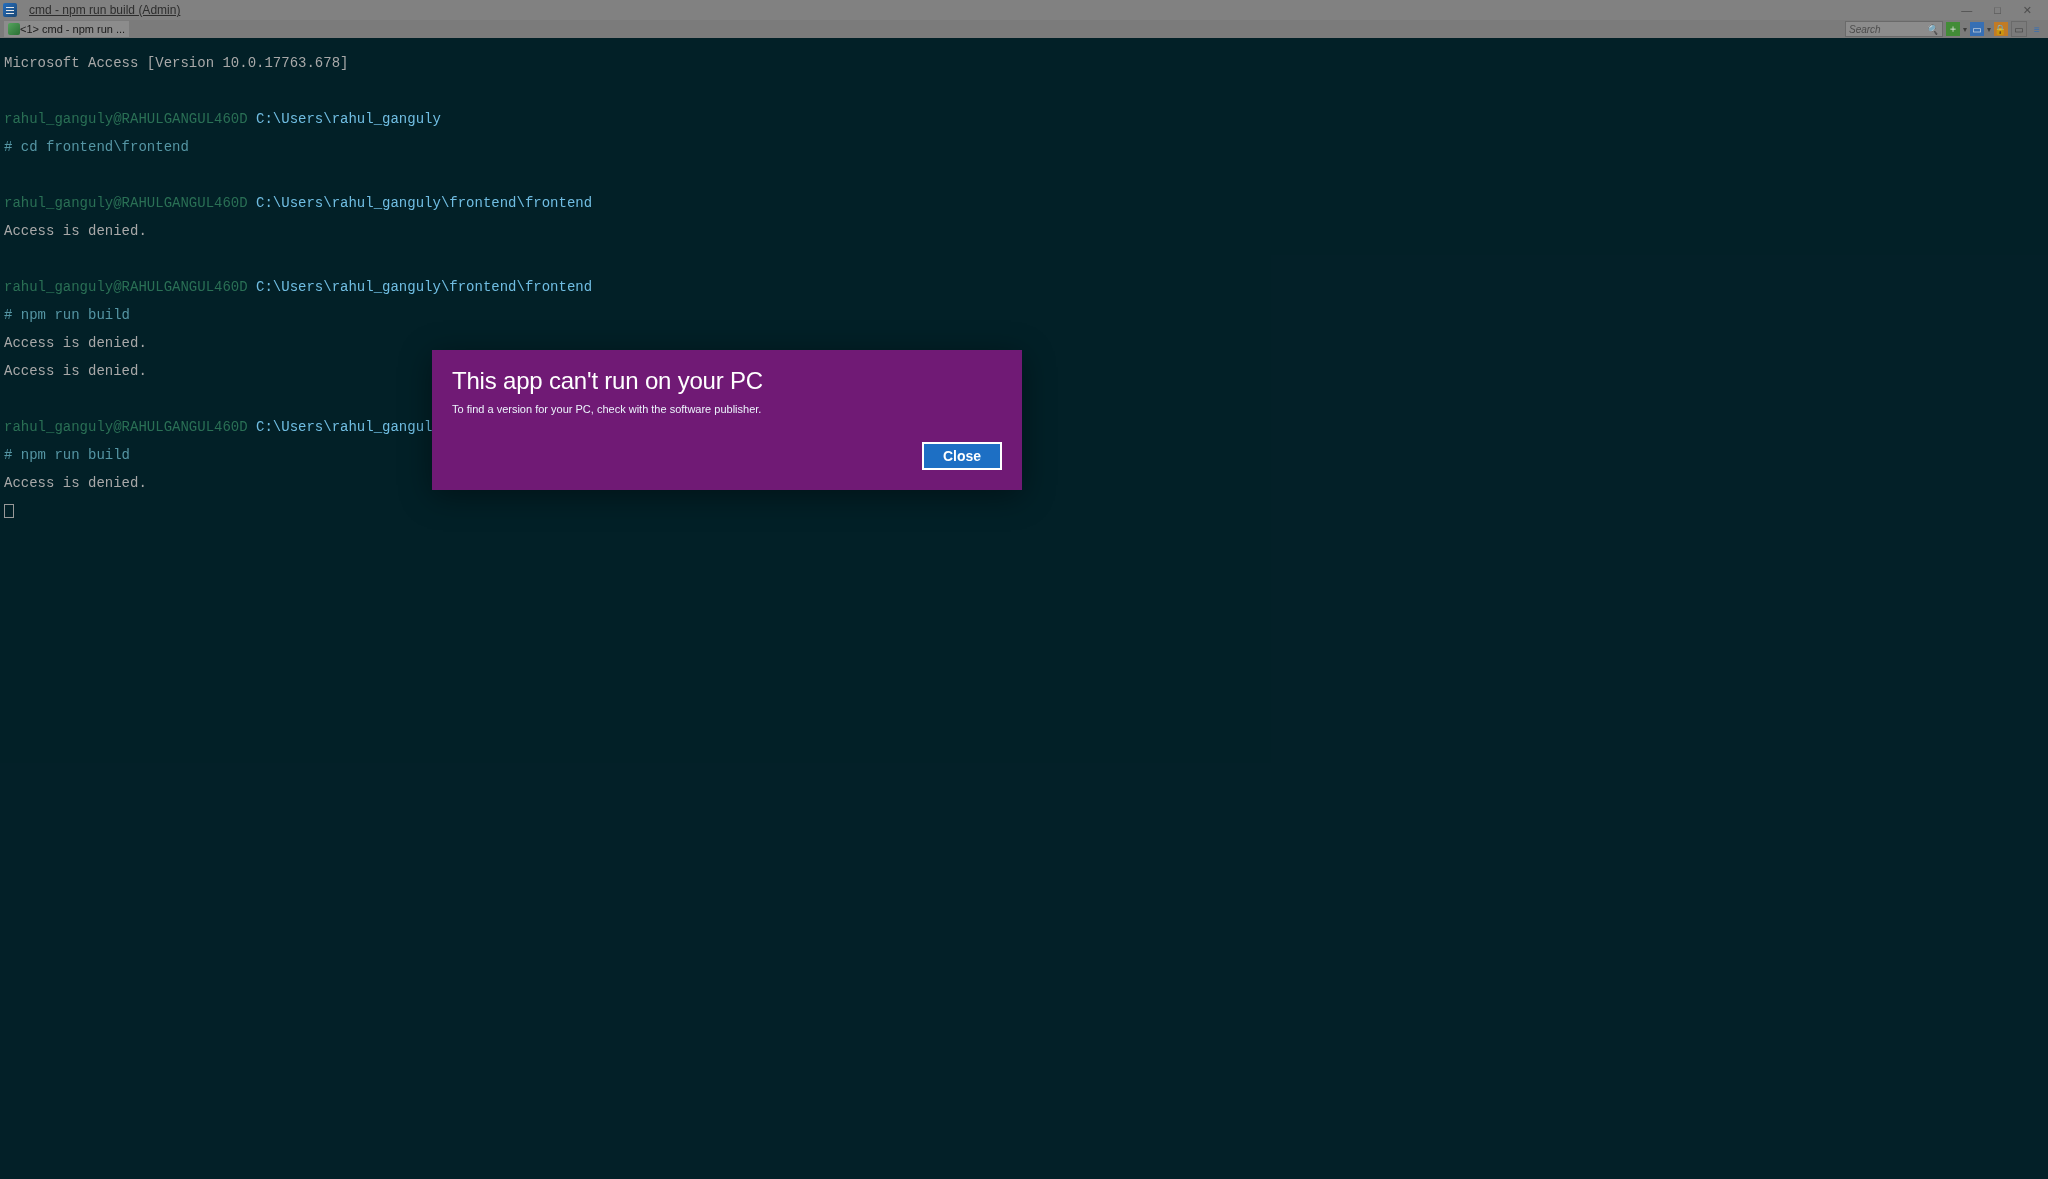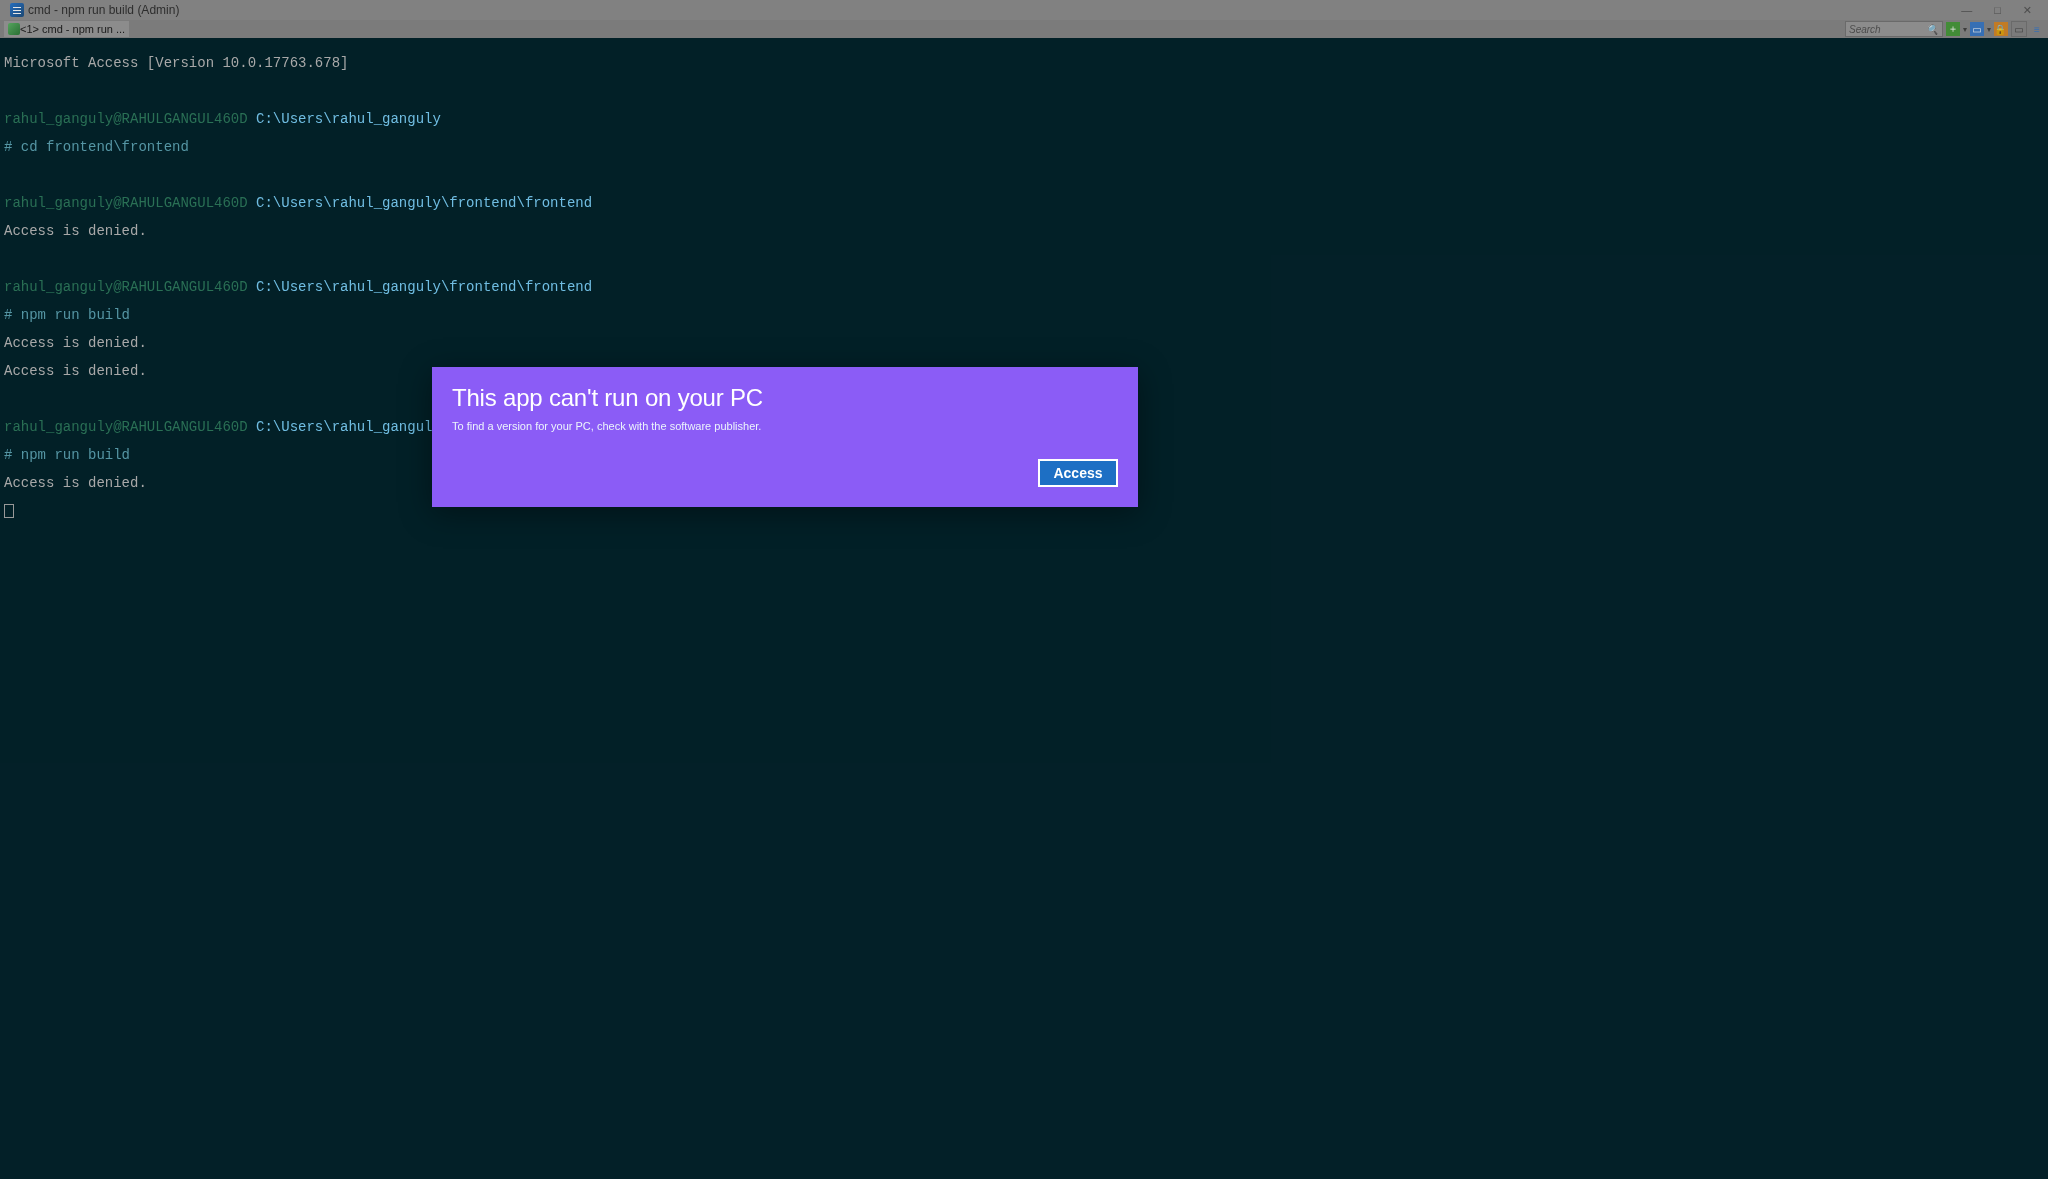--- a/index.html
+++ b/index.html
@@ -1,17 +1,17 @@
 <!DOCTYPE html>
 <html><head>
 <meta charset="utf-8">
 <style>
   html,body{margin:0;padding:0;width:2048px;height:1179px;overflow:hidden;font-family:"Segoe UI",Tahoma,sans-serif;background:#03242c;}
   .titlebar{height:20px;background:#909090;display:flex;align-items:center;justify-content:space-between;color:#333;font-size:12px;}
-  .titlebar .left{display:flex;align-items:center;gap:4px;padding-left:10px;}
+  .titlebar .left{display:flex;align-items:center;gap:12px;padding-left:3px;text-decoration:underline;}
   .titlebar .left .app-ico{width:14px;height:14px;background:linear-gradient(135deg,#2a7bd4,#205080);border-radius:2px;display:flex;align-items:center;justify-content:center;color:#fff;font-size:9px;font-weight:bold}
   .titlebar .left .app-ico::before{content:"";display:block;width:8px;height:1px;background:#fff;box-shadow:0 3px 0 #fff,0 -3px 0 #fff;}
   .titlebar .controls{display:flex;align-items:center;gap:22px;padding-right:16px;color:#555;}
   .titlebar .controls span{font-size:11px;}
   .tabbar{height:18px;background:#8a8a8a;display:flex;align-items:center;justify-content:space-between;padding:0 4px;}
   .tabbar .tabs{display:flex;align-items:center;gap:4px;}
   .tab{display:flex;align-items:center;background:#9c9c9c;height:16px;padding:0 4px;font-size:11px;color:#222;}
   .tab .term-ico{width:12px;height:12px;background:linear-gradient(135deg,#5fb768,#2f7c3b);border-radius:2px;}
   .toolbar{display:flex;align-items:center;gap:3px;}
   .search{width:90px;height:14px;border:1px solid #777;background:#9c9c9c;font-size:10px;color:#555;padding:0 3px;display:flex;align-items:center;justify-content:space-between;font-style:italic;}
@@ -27,21 +27,21 @@
   .terminal{position:absolute;top:38px;left:0;right:0;bottom:0;background:#03242c;padding:4px;font-family:Consolas,"Courier New",monospace;font-size:14px;line-height:14px;color:#cfcfcf;white-space:pre;}
   .terminal .line{display:block;height:14px;}
   .user{color:#2f7d5f;}
   .path{color:#7dd3fc;}
   .prompt{color:#5fa7b7;}
   .out{color:#bcbcbc;}
   .cursor-box{display:inline-block;width:8px;height:12px;border:1px solid #aaa;}
   
   .dim-overlay{position:absolute;inset:0;background:rgba(0,0,0,0.10);pointer-events:none;}
   
-  .dialog{position:absolute;left:432px;top:367px;width:706px;height:140px;background:#8b5cf6;color:#fff;box-shadow:0 6px 30px rgba(0,0,0,.4);}
+  .dialog{position:absolute;left:432px;top:350px;width:590px;height:140px;background:#701a75;color:#fff;box-shadow:0 6px 30px rgba(0,0,0,.4);}
   .dialog h1{margin:0;padding:17px 20px 4px 20px;font-weight:400;font-size:24px;letter-spacing:-0.2px;}
   .dialog p{margin:0;padding:4px 20px 0 20px;font-size:11px;color:#ecf4fc;}
   .dialog .btn-row{position:absolute;right:20px;bottom:20px;}
   .dialog button{width:80px;height:28px;background:#1d6fc4;border:2px solid #fff;color:#fff;font-size:14px;font-weight:600;}
   
   
   .dialog{z-index:5;}
   .dim-overlay{z-index:1;}
 </style>
 </head>
@@ -100,15 +100,15 @@
 <span class="line out">Access is denied.</span>
 <span class="line"><span class="cursor-box"></span></span>
 </div>
 
 <div class="dim-overlay"></div>
 
 <div class="dialog">
   <h1>This app can't run on your PC</h1>
   <p>To find a version for your PC, check with the software publisher.</p>
   <div class="btn-row">
-    <button>Access</button>
+    <button>Close</button>
   </div>
 </div>
 
 </body></html>

